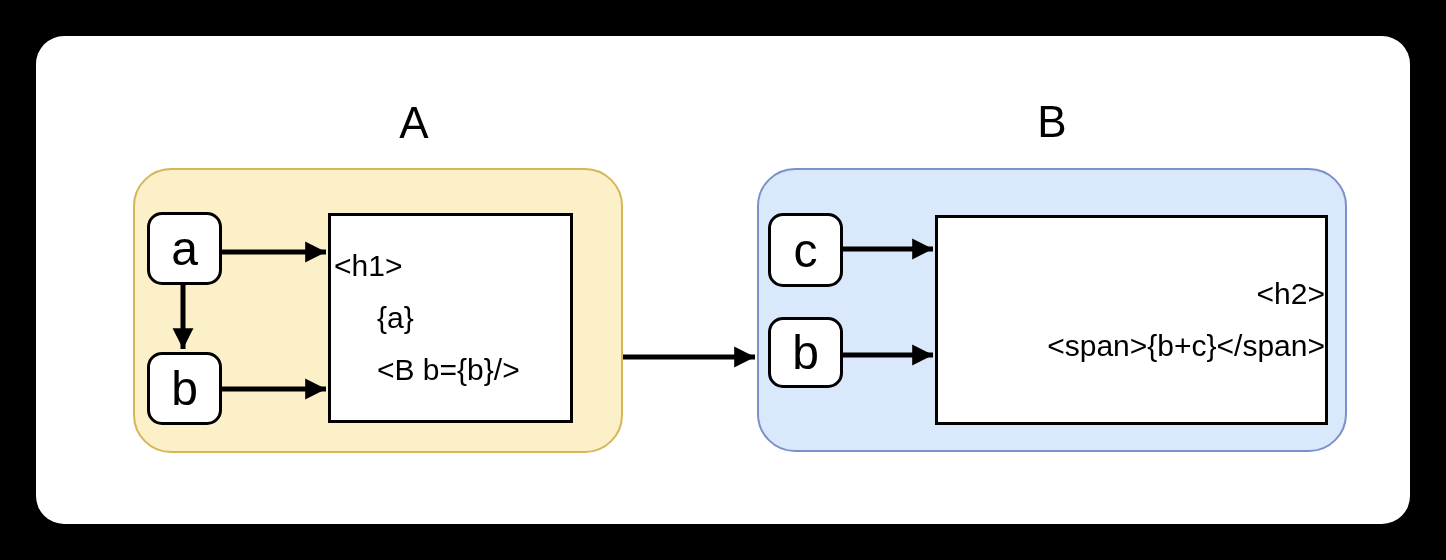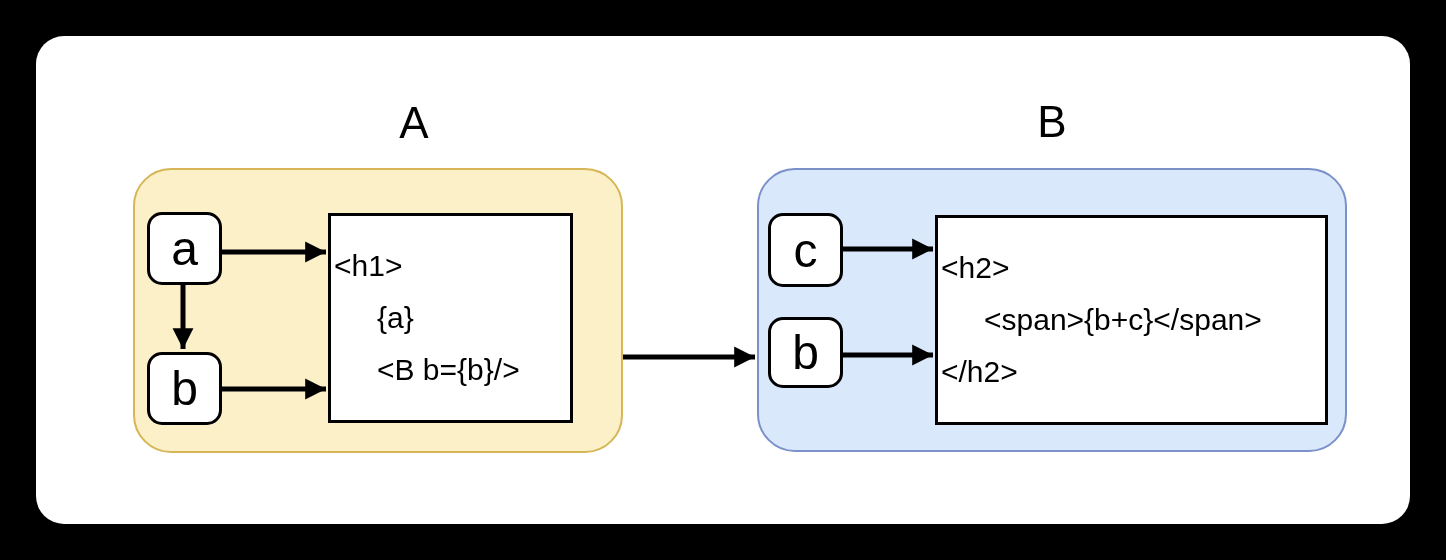--- a/index.html
+++ b/index.html
@@ -93,24 +93,23 @@
     <div class="code-line indent">&lt;B b={b}/&gt;</div>
   </div>
 
   <div class="node" style="left:732px; top:177px; width:75px; height:74px;">
     <span>c</span>
   </div>
   <div class="node" style="left:732px; top:281px; width:75px; height:71px;">
     <span>b</span>
   </div>
 
-  <div class="template-box" style="left:899px; top:179px; width:393px; height:210px;">
+  <div class="template-box" style="left:899px; top:179px; width:393px; height:210px;align-items:flex-end;">
     <div class="code-line">&lt;h2&gt;</div>
     <div class="code-line indent">&lt;span&gt;{b+c}&lt;/span&gt;</div>
-    <div class="code-line">&lt;/h2&gt;</div>
   </div>
 
 </div>
 
 <svg class="overlay" width="1446" height="560" viewBox="0 0 1446 560">
   <defs>
     <marker id="arrowhead" viewBox="0 0 12 12" refX="11" refY="6" markerWidth="5" markerHeight="5" orient="auto-start-reverse" markerUnits="strokeWidth">
       <path d="M1,1 L11,6 L1,11 Z" fill="#000000"></path>
     </marker>
   </defs>

